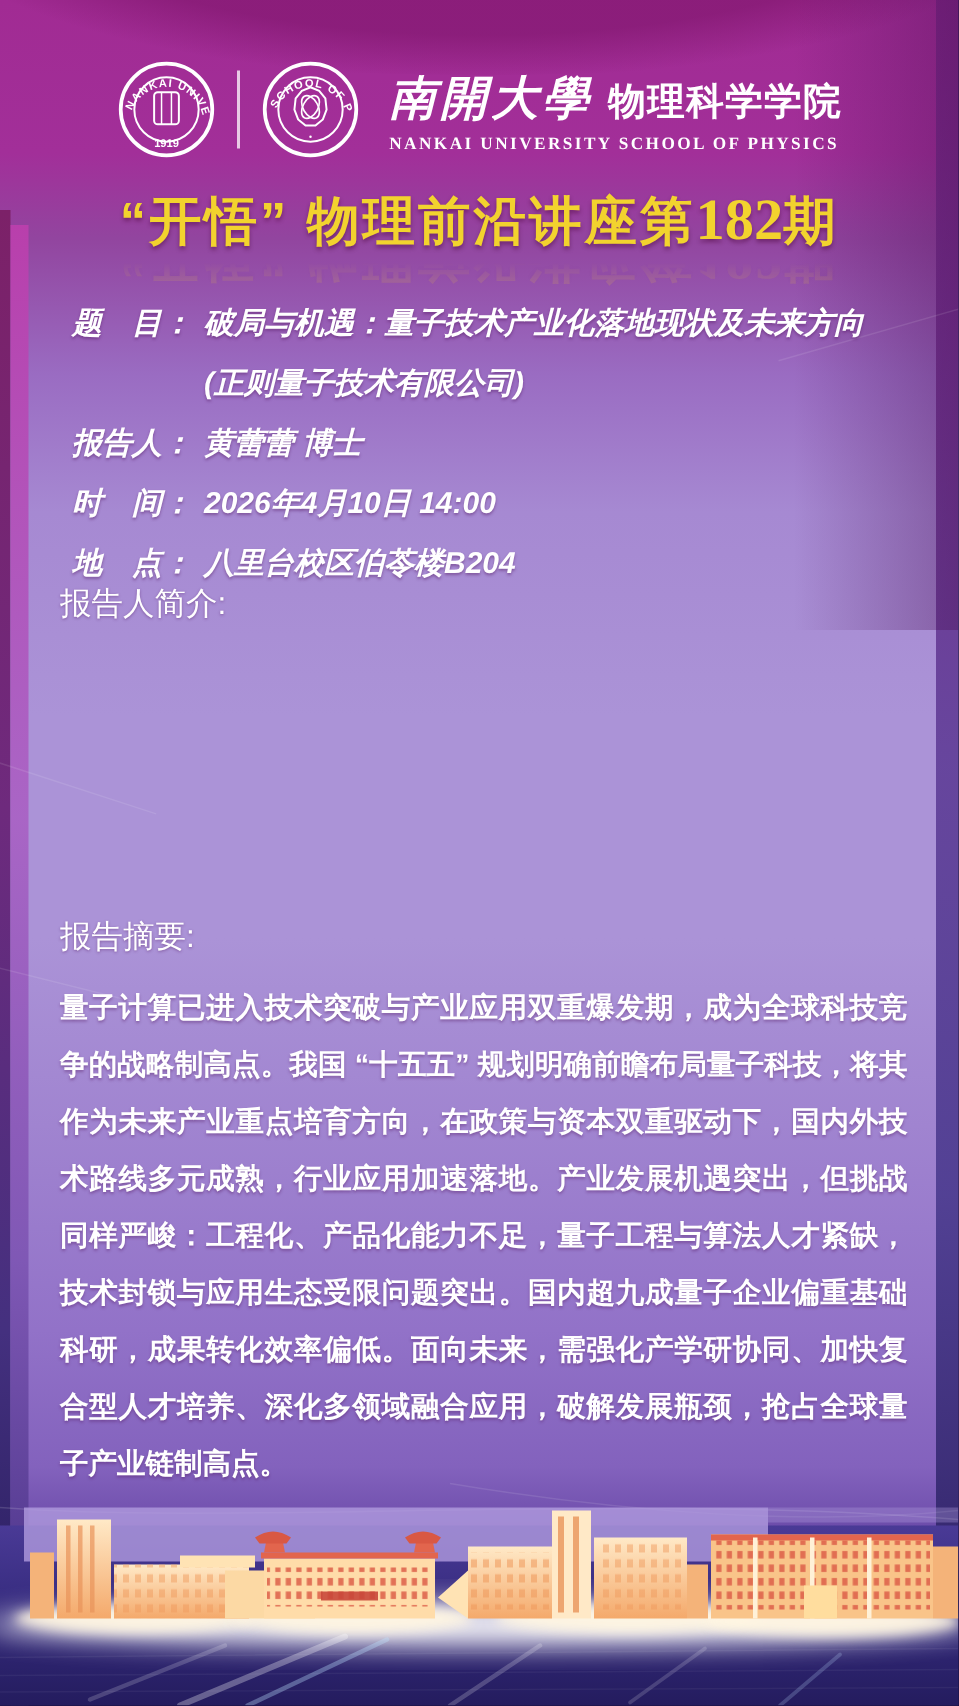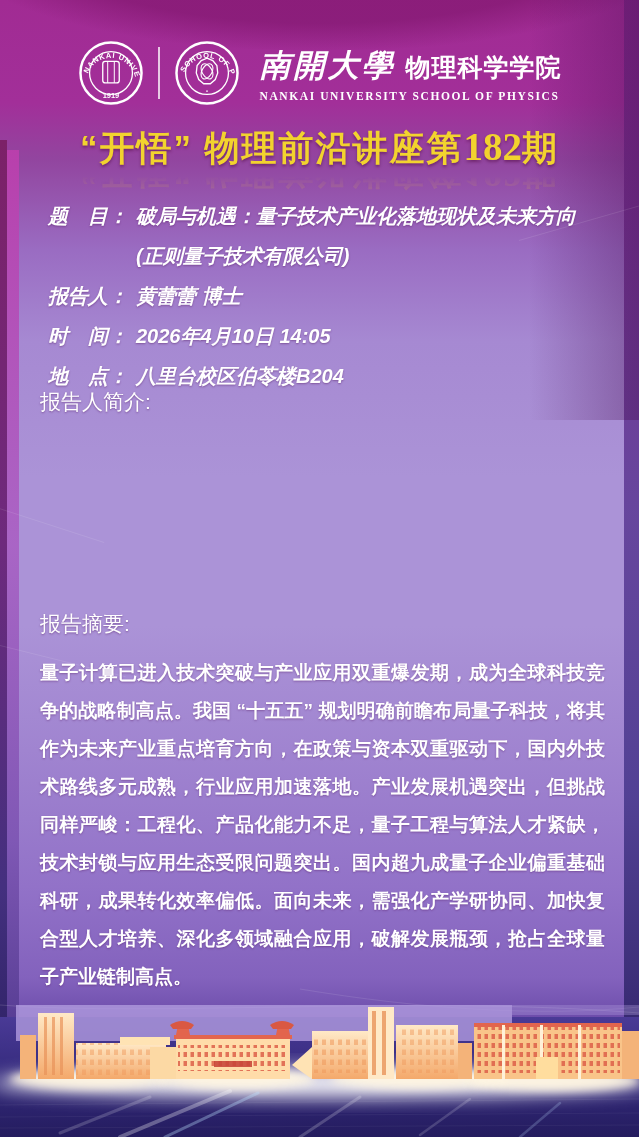--- a/index.html
+++ b/index.html
@@ -136,21 +136,21 @@
     <div class="info-row indent">
       <span class="info-label"></span>
       <span class="info-value">(正则量子技术有限公司)</span>
     </div>
     <div class="info-row">
       <span class="info-label">报告人：</span>
       <span class="info-value">黄蕾蕾 博士</span>
     </div>
     <div class="info-row">
       <span class="info-label">时　间：</span>
-      <span class="info-value">2026年4月10日  14:05</span>
+      <span class="info-value">2026年4月10日  14:00</span>
     </div>
     <div class="info-row">
       <span class="info-label">地　点：</span>
       <span class="info-value">八里台校区伯苓楼B204</span>
     </div>
   </div>
 
   <div class="sec-heading bio-heading">报告人简介:</div>
 
   <div class="sec-heading abs-heading">报告摘要:</div>

